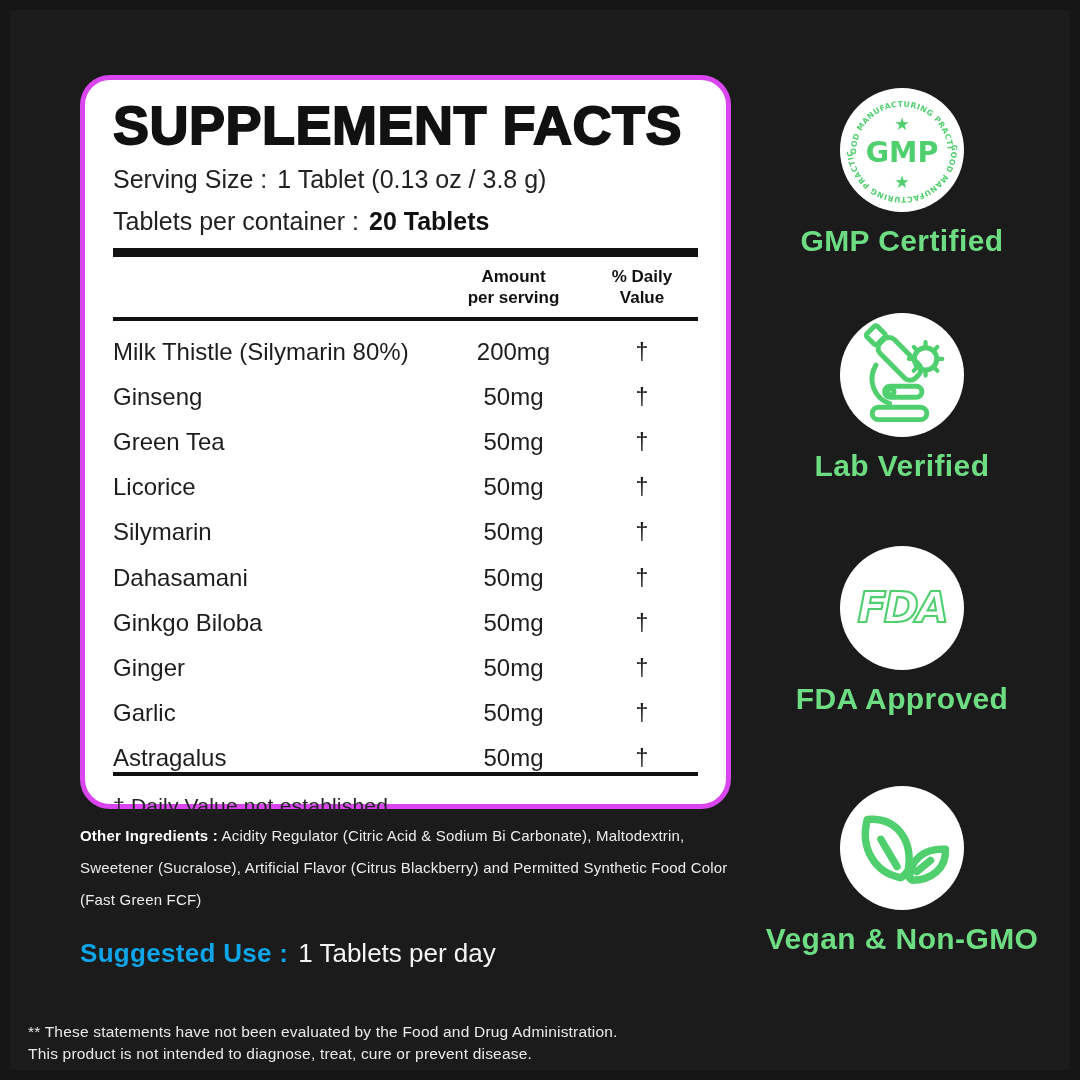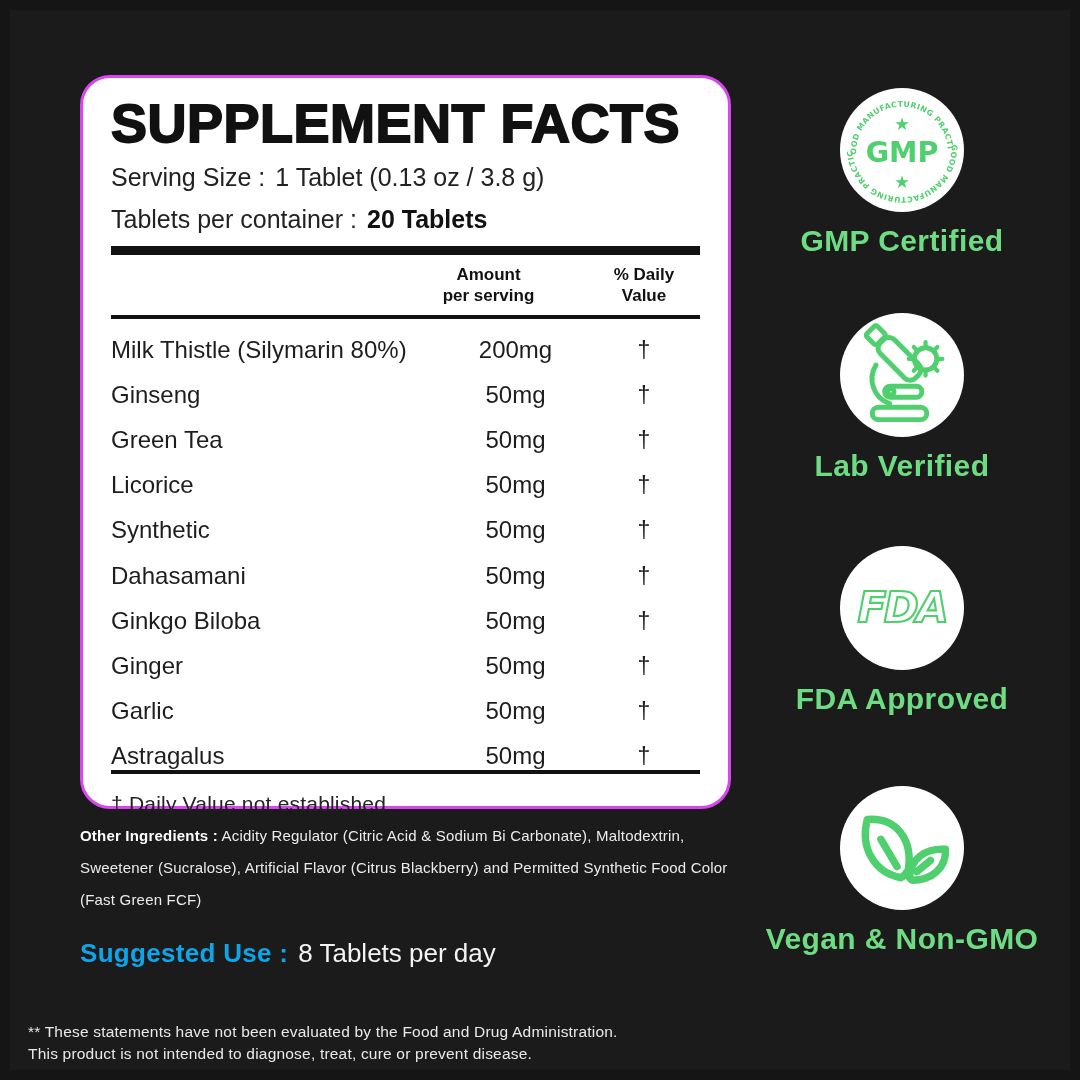--- a/index.html
+++ b/index.html
@@ -7,34 +7,34 @@
     position:relative;width:1080px;height:1080px;overflow:hidden;
     background:#1b1b1b;
     box-shadow:inset 0 0 0 10px #151515;
     font-family:"Liberation Sans","DejaVu Sans",sans-serif;
     color:#f2f2f2;
   }
 
   
   .label-panel{
     position:absolute;left:80px;top:75px;width:651px;height:734px;
-    box-sizing:border-box;background:#ffffff;border:3px solid #d946ef;
+    box-sizing:border-box;background:#ffffff;border:5px solid #d946ef;
     border-radius:30px;padding:18px 28px 0 28px;color:#1c1c1c;
   }
   .panel-title{
     margin:0;font-size:54px;line-height:1.0;font-weight:900;
     letter-spacing:0.5px;color:#111;-webkit-text-stroke:1.8px #111;
     white-space:nowrap;
   }
   .serving-line{font-size:25px;margin-top:13px;color:#222;}
   .serving-line .s-value{margin-left:10px;}
   .serving-line .bold{font-weight:700;color:#111;}
   .bar-thick{height:9px;background:#111;margin-top:12px;}
   .bar-thin{height:4px;background:#111;}
-  .table-head{display:flex;align-items:flex-end;padding:9px 0 8px 0;gap:27px;}
+  .table-head{display:flex;align-items:flex-end;padding:9px 0 8px 0;}
   .col-name{flex:1;}
   .col-amount{width:145px;text-align:center;}
   .col-dv{width:112px;text-align:center;}
   .head-line{font-size:17px;font-weight:600;line-height:1.25;color:#111;}
   .rows{}
   .row{display:flex;align-items:flex-end;height:45.2px;}
   .cell{white-space:nowrap;}
   .cell.name{flex:1;font-size:24px;color:#1d1d1d;}
   .cell.amount{width:145px;text-align:center;font-size:24px;color:#1d1d1d;}
   .cell.dv{width:112px;text-align:center;font-size:23px;color:#1d1d1d;}
@@ -119,21 +119,21 @@
     <div class="cell dv">†</div>
   </div>
 
   <div class="row">
     <div class="cell name">Licorice</div>
     <div class="cell amount">50mg</div>
     <div class="cell dv">†</div>
   </div>
 
   <div class="row">
-    <div class="cell name">Synthetic</div>
+    <div class="cell name">Silymarin</div>
     <div class="cell amount">50mg</div>
     <div class="cell dv">†</div>
   </div>
 
   <div class="row">
     <div class="cell name">Dahasamani</div>
     <div class="cell amount">50mg</div>
     <div class="cell dv">†</div>
   </div>
 
@@ -165,21 +165,21 @@
     <div class="bar-thin"></div>
     <div class="footnote">† Daily Value not established</div>
   </section>
 
   <div class="other-ingredients">
     <span class="oi-label">Other Ingredients :</span>
     <span class="oi-text">Acidity Regulator (Citric Acid &amp; Sodium Bi Carbonate), Maltodextrin, Sweetener (Sucralose), Artificial Flavor (Citrus Blackberry) and Permitted Synthetic Food Color (Fast Green FCF)</span>
   </div>
 
   <div class="suggested-use">
-    <span class="su-label">Suggested Use :</span><span class="su-value">8 Tablets per day</span>
+    <span class="su-label">Suggested Use :</span><span class="su-value">1 Tablets per day</span>
   </div>
 
   <div class="disclaimer">
     <div>** These statements have not been evaluated by the Food and Drug Administration.</div>
     <div>This product is not intended to diagnose, treat, cure or prevent disease.</div>
   </div>
 
   <div class="badge badge-gmp">
     <div class="badge-circle">
       <svg viewBox="0 0 100 100" font-family="DejaVu Sans, Liberation Sans, sans-serif">

